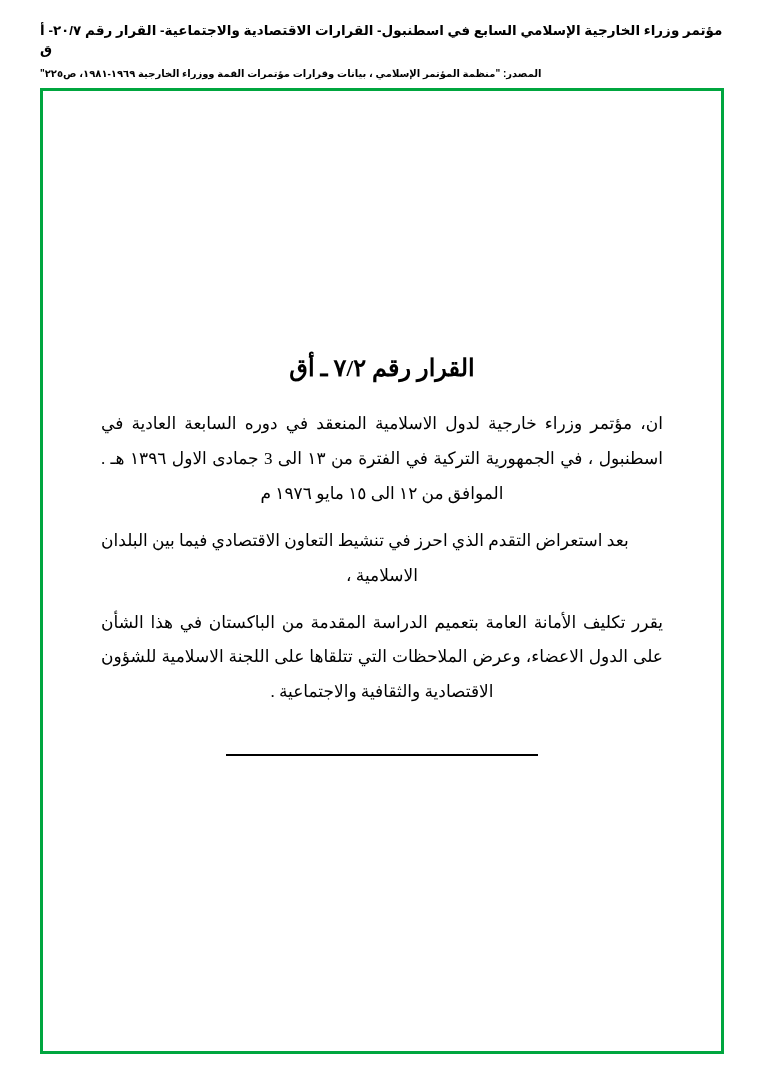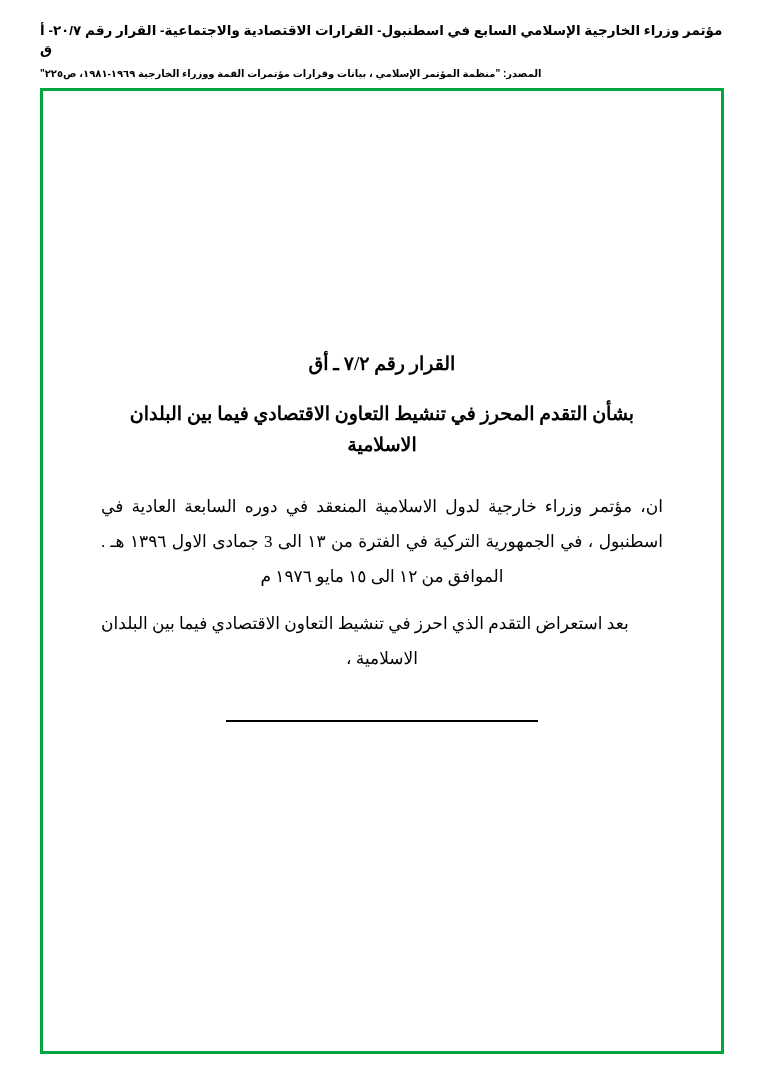--- a/index.html
+++ b/index.html
@@ -71,21 +71,21 @@
     position: absolute;
     top: 258px;
     right: 0;
     left: 0;
     padding: 0 58px;
     direction: rtl;
   }
 
   .res-number {
     text-align: center;
-    font-size: 19px;
+    font-size: 24px;
     font-weight: bold;
     line-height: 1.6;
     margin-bottom: 20px;
   }
   .res-subject {
     text-align: center;
     font-size: 19px;
     font-weight: bold;
     line-height: 1.6;
     margin-bottom: 30px;
@@ -124,26 +124,26 @@
     <div class="header-source">المصدر: "منظمة المؤتمر الإسلامي ، بيانات وقرارات مؤتمرات القمة ووزراء الخارجية ١٩٦٩-١٩٨١، ص٢٢٥"</div>
   </div>
 
   <div class="frame">
     <div class="frame-inner">
 
       <div class="doc-body">
 
         <div class="res-number">القرار رقم  ٧/٢ ـ أق</div>
 
-        <div class="res-subject">بشأن التقدم المحرز في تنشيط التعاون الاقتصادي فيما بين البلدان الاسلامية</div>
 
         <p class="para">ان، مؤتمر وزراء خارجية  لدول الاسلامية المنعقد في دوره السابعة العادية في اسطنبول ، في الجمهورية التركية في الفترة من ١٣ الى 3 جمادى الاول ١٣٩٦ هـ .  الموافق من ١٢ الى ١٥ مايو ١٩٧٦ م</p>
 
         <p class="para centered">بعد استعراض التقدم الذي احرز في تنشيط التعاون الاقتصادي فيما بين البلدان الاسلامية ،</p>
 
+        <p class="para">يقرر تكليف الأمانة العامة بتعميم الدراسة المقدمة من الباكستان في هذا الشأن على الدول الاعضاء، وعرض الملاحظات التي تتلقاها على اللجنة الاسلامية للشؤون الاقتصادية والثقافية والاجتماعية .</p>
 
         <div class="rule-wrap">
           <div class="rule"></div>
         </div>
 
       </div>
 
     </div>
   </div>
 

